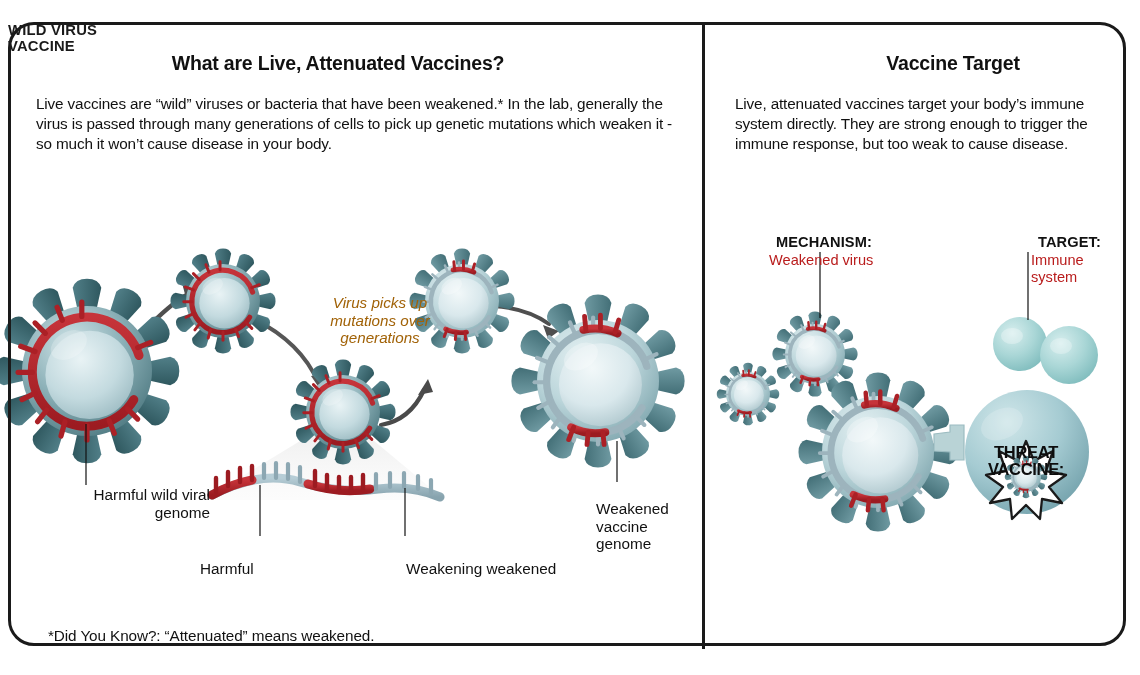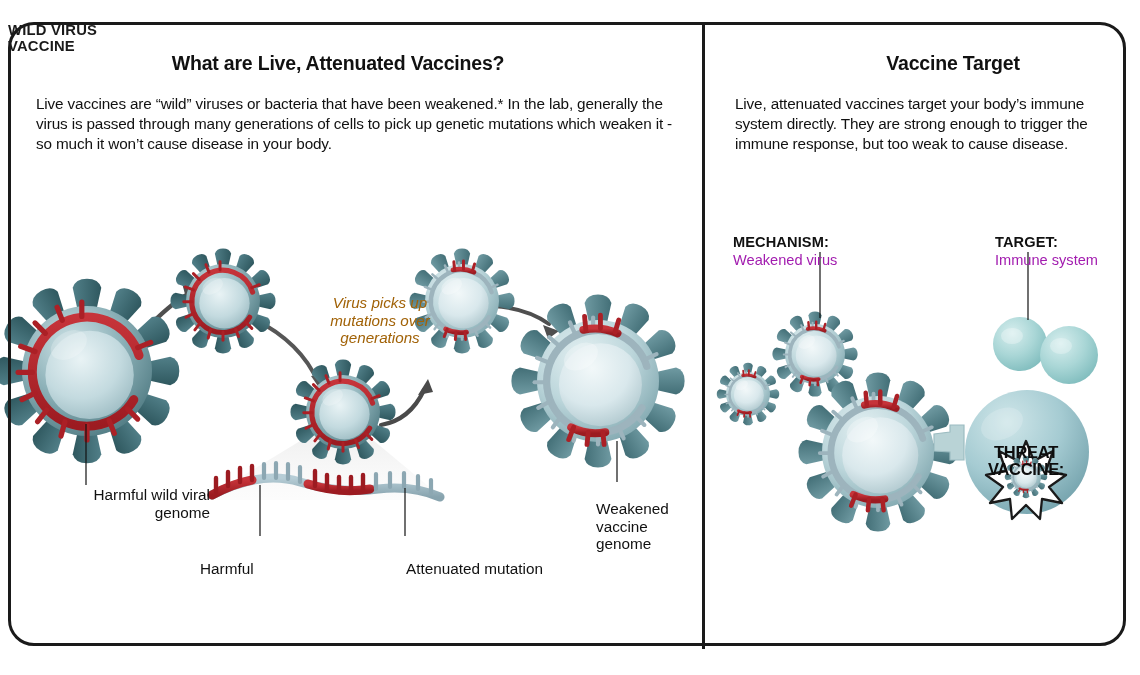--- a/index.html
+++ b/index.html
@@ -17,22 +17,22 @@
   .panel-title{position:absolute;text-align:center;font-weight:bold;font-size:19.5px;
                letter-spacing:-0.2px;color:#111;}
   #left-title{left:0;top:30px;width:660px;}
   #right-title{left:0;top:30px;width:410px;padding-left:43px;}
 
   .body-text{position:absolute;font-size:15.3px;line-height:1.30;color:#111;
              letter-spacing:-0.15px;}
   #left-body{left:28px;top:72px;width:650px;}
   #right-body{left:30px;top:72px;width:370px;}
 
-  .sec-label{position:absolute;font-weight:bold;font-size:14.6px;letter-spacing:0.1px;color:#111;}
-  .sub-label{position:absolute;font-size:14.6px;color:#a21caf;line-height:1.18;}
+  .sec-label{position:absolute;font-weight:bold;font-size:14.6px;letter-spacing:0.1px;color:#111;margin-left:43px;}
+  .sub-label{position:absolute;font-size:14.6px;color:#b91c1c;line-height:1.18;margin-left:36px;}
 
   #wild-virus-label{left:36px;top:212px;font-weight:bold;font-size:14.8px;letter-spacing:0.2px;}
   #vaccine-label{left:564px;top:212px;font-weight:bold;font-size:14.8px;letter-spacing:0.2px;}
 
   #mechanism-label{left:28px;top:212px;}
   #mechanism-sub{left:28px;top:230px;}
   #target-label{left:290px;top:212px;}
   #target-sub{left:290px;top:230px;}
 
   .callout{position:absolute;font-size:15.3px;line-height:1.15;color:#111;}
@@ -363,22 +363,23 @@
   <div class="body-text" id="left-body">Live vaccines are “wild”  viruses or bacteria that have been weakened.* In the lab, generally the virus  is passed through many generations of cells to pick up genetic mutations which weaken it - so much it won’t cause disease in your body.</div>
 
   <div id="wild-virus-label">WILD VIRUS</div>
   <div id="vaccine-label">VACCINE</div>
 
   <div id="mutation-note">Virus picks up mutations over generations</div>
 
   <div class="callout" id="cap-harmful-wild">Harmful wild viral genome</div>
   <div class="callout" id="cap-weakened-vac">Weakened vaccine genome</div>
   <div class="callout" id="cap-harmful">Harmful</div>
-  <div class="callout" id="cap-weak-mut">Attenuated mutation</div>
-
+  <div class="callout" id="cap-weak-mut">Weakening weakened</div>
+
+  <div id="footnote">*Did You Know?: “Attenuated” means weakened.</div>
 </div>
 
 <div class="panel" id="right-panel">
   <div class="panel-title" id="right-title">Vaccine Target</div>
   <div class="body-text" id="right-body">Live, attenuated vaccines target your body’s immune system directly.  They are strong enough to trigger the immune response, but too weak to cause disease.</div>
 
   <div class="sec-label" id="mechanism-label">MECHANISM:</div>
   <div class="sub-label" id="mechanism-sub">Weakened virus</div>
   <div class="sec-label" id="target-label">TARGET:</div>
   <div class="sub-label" id="target-sub">Immune system</div>

